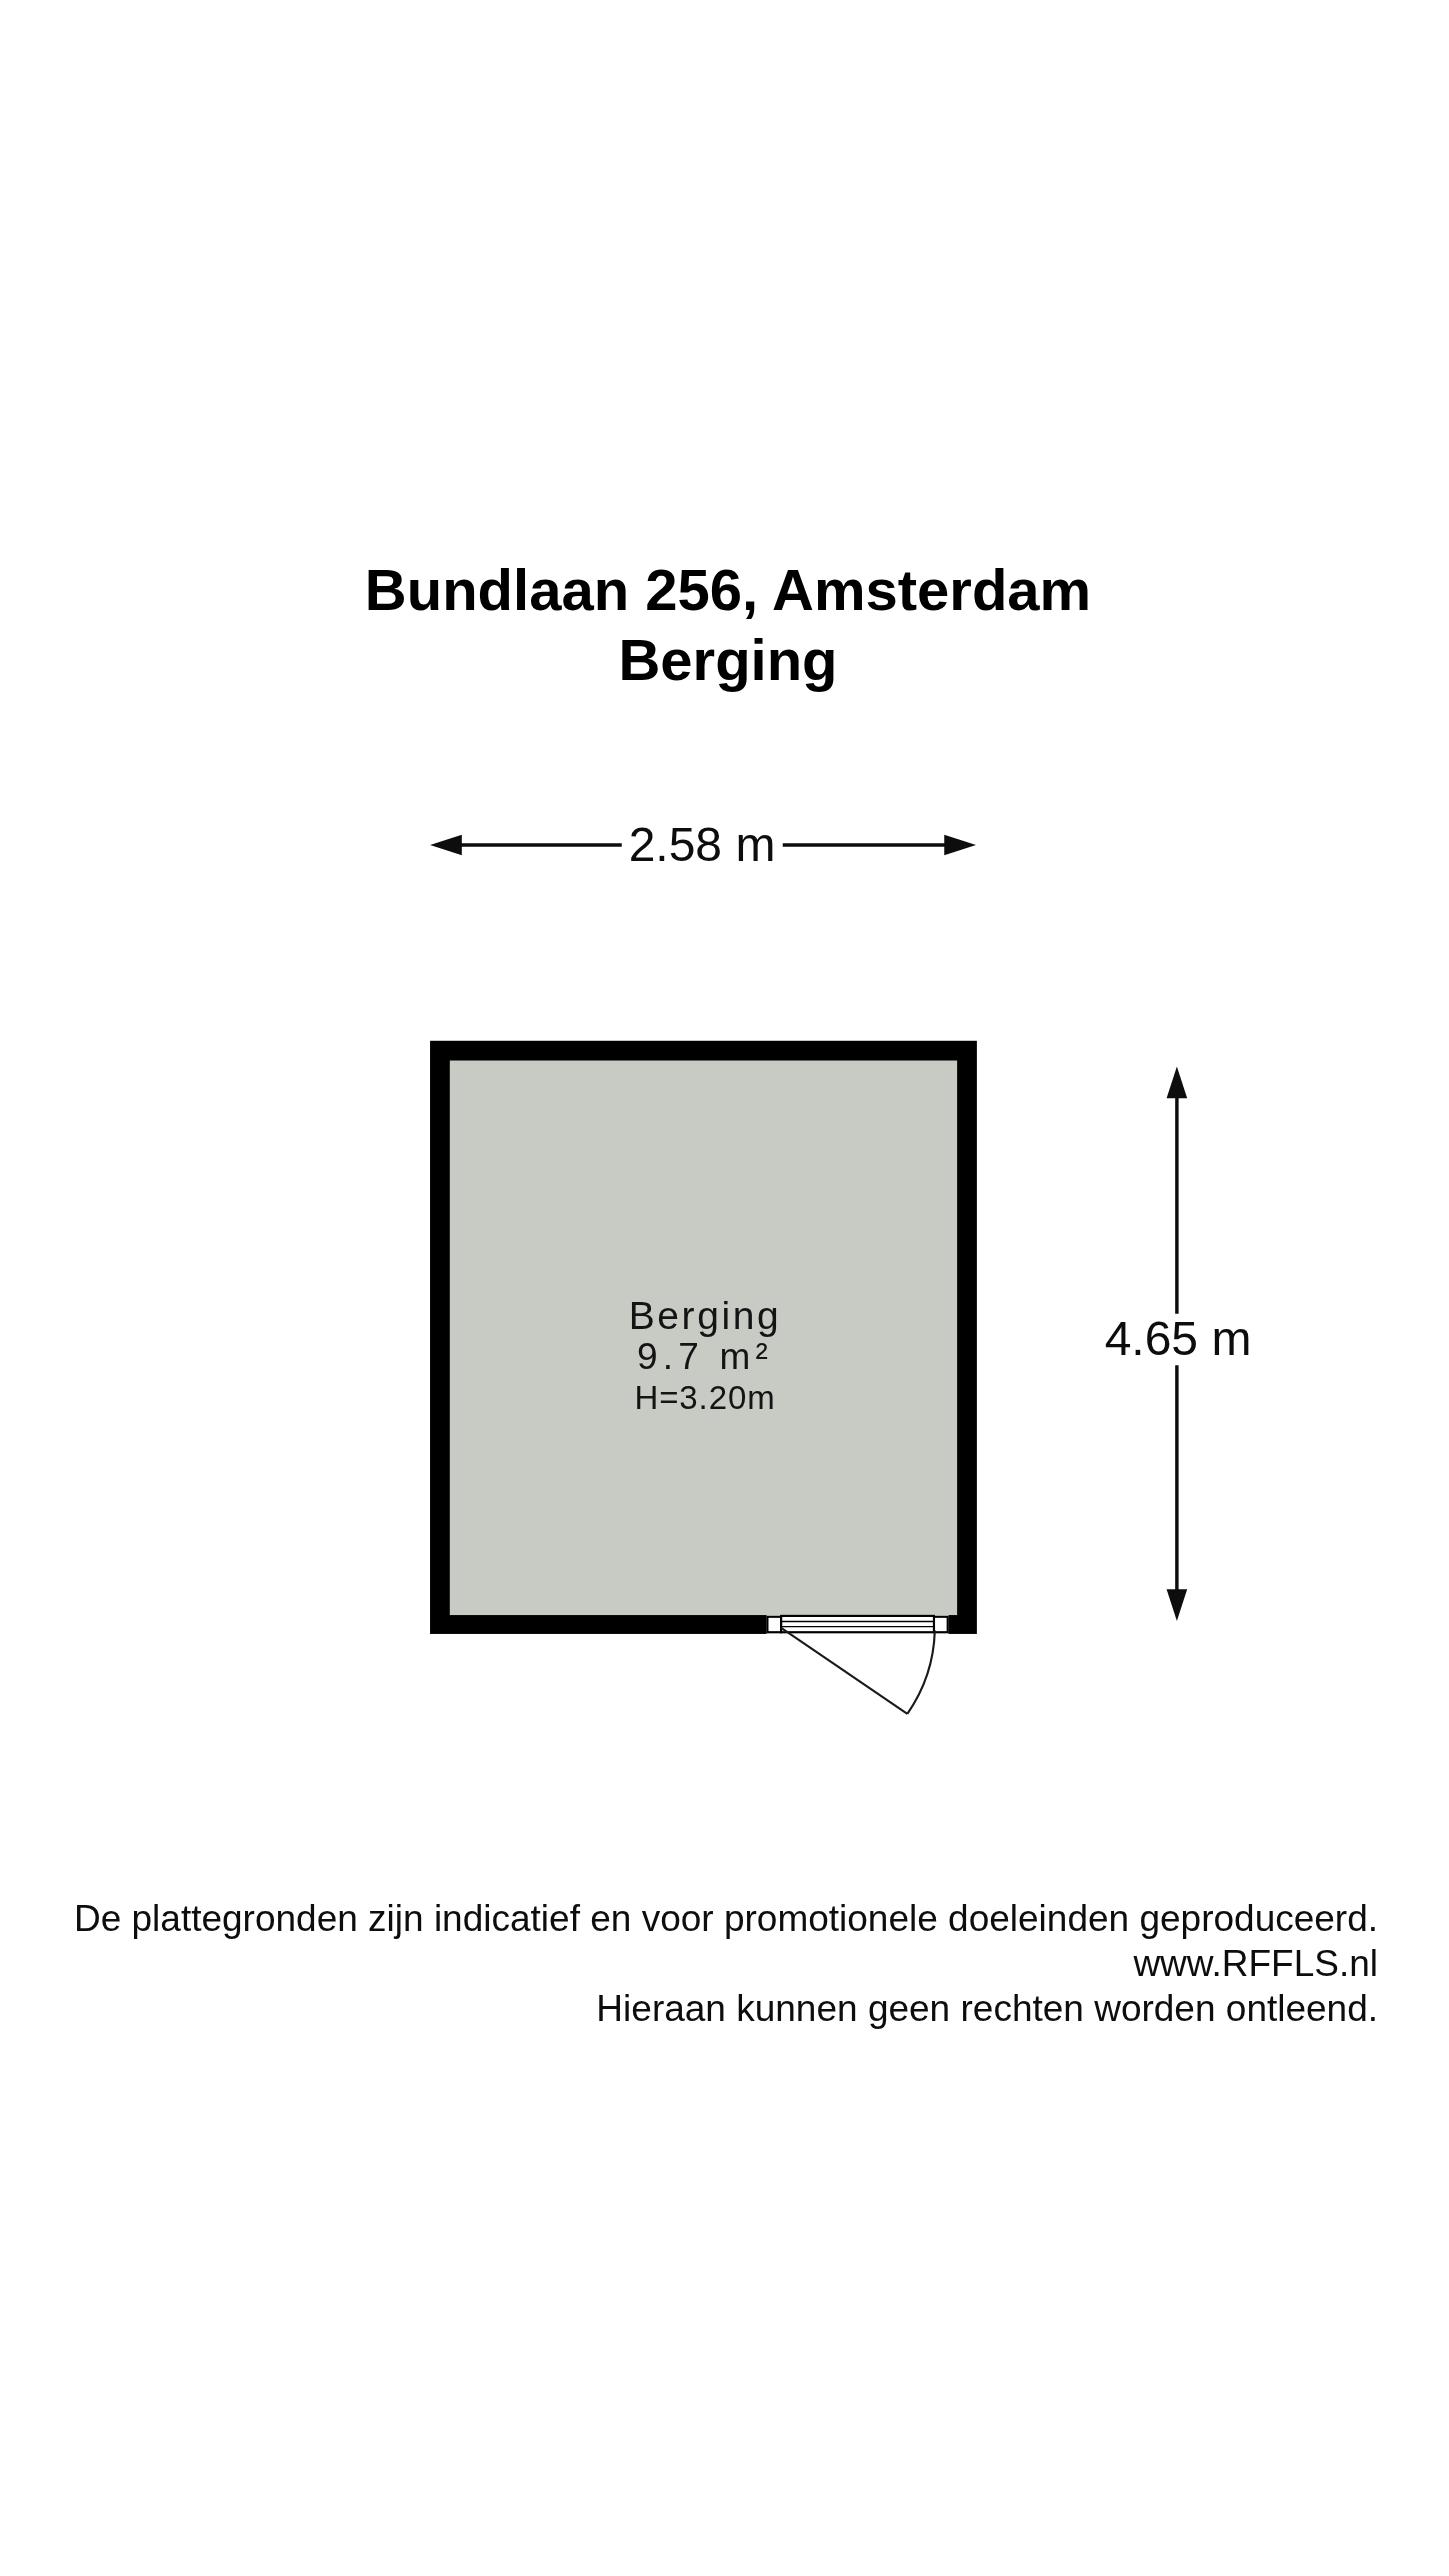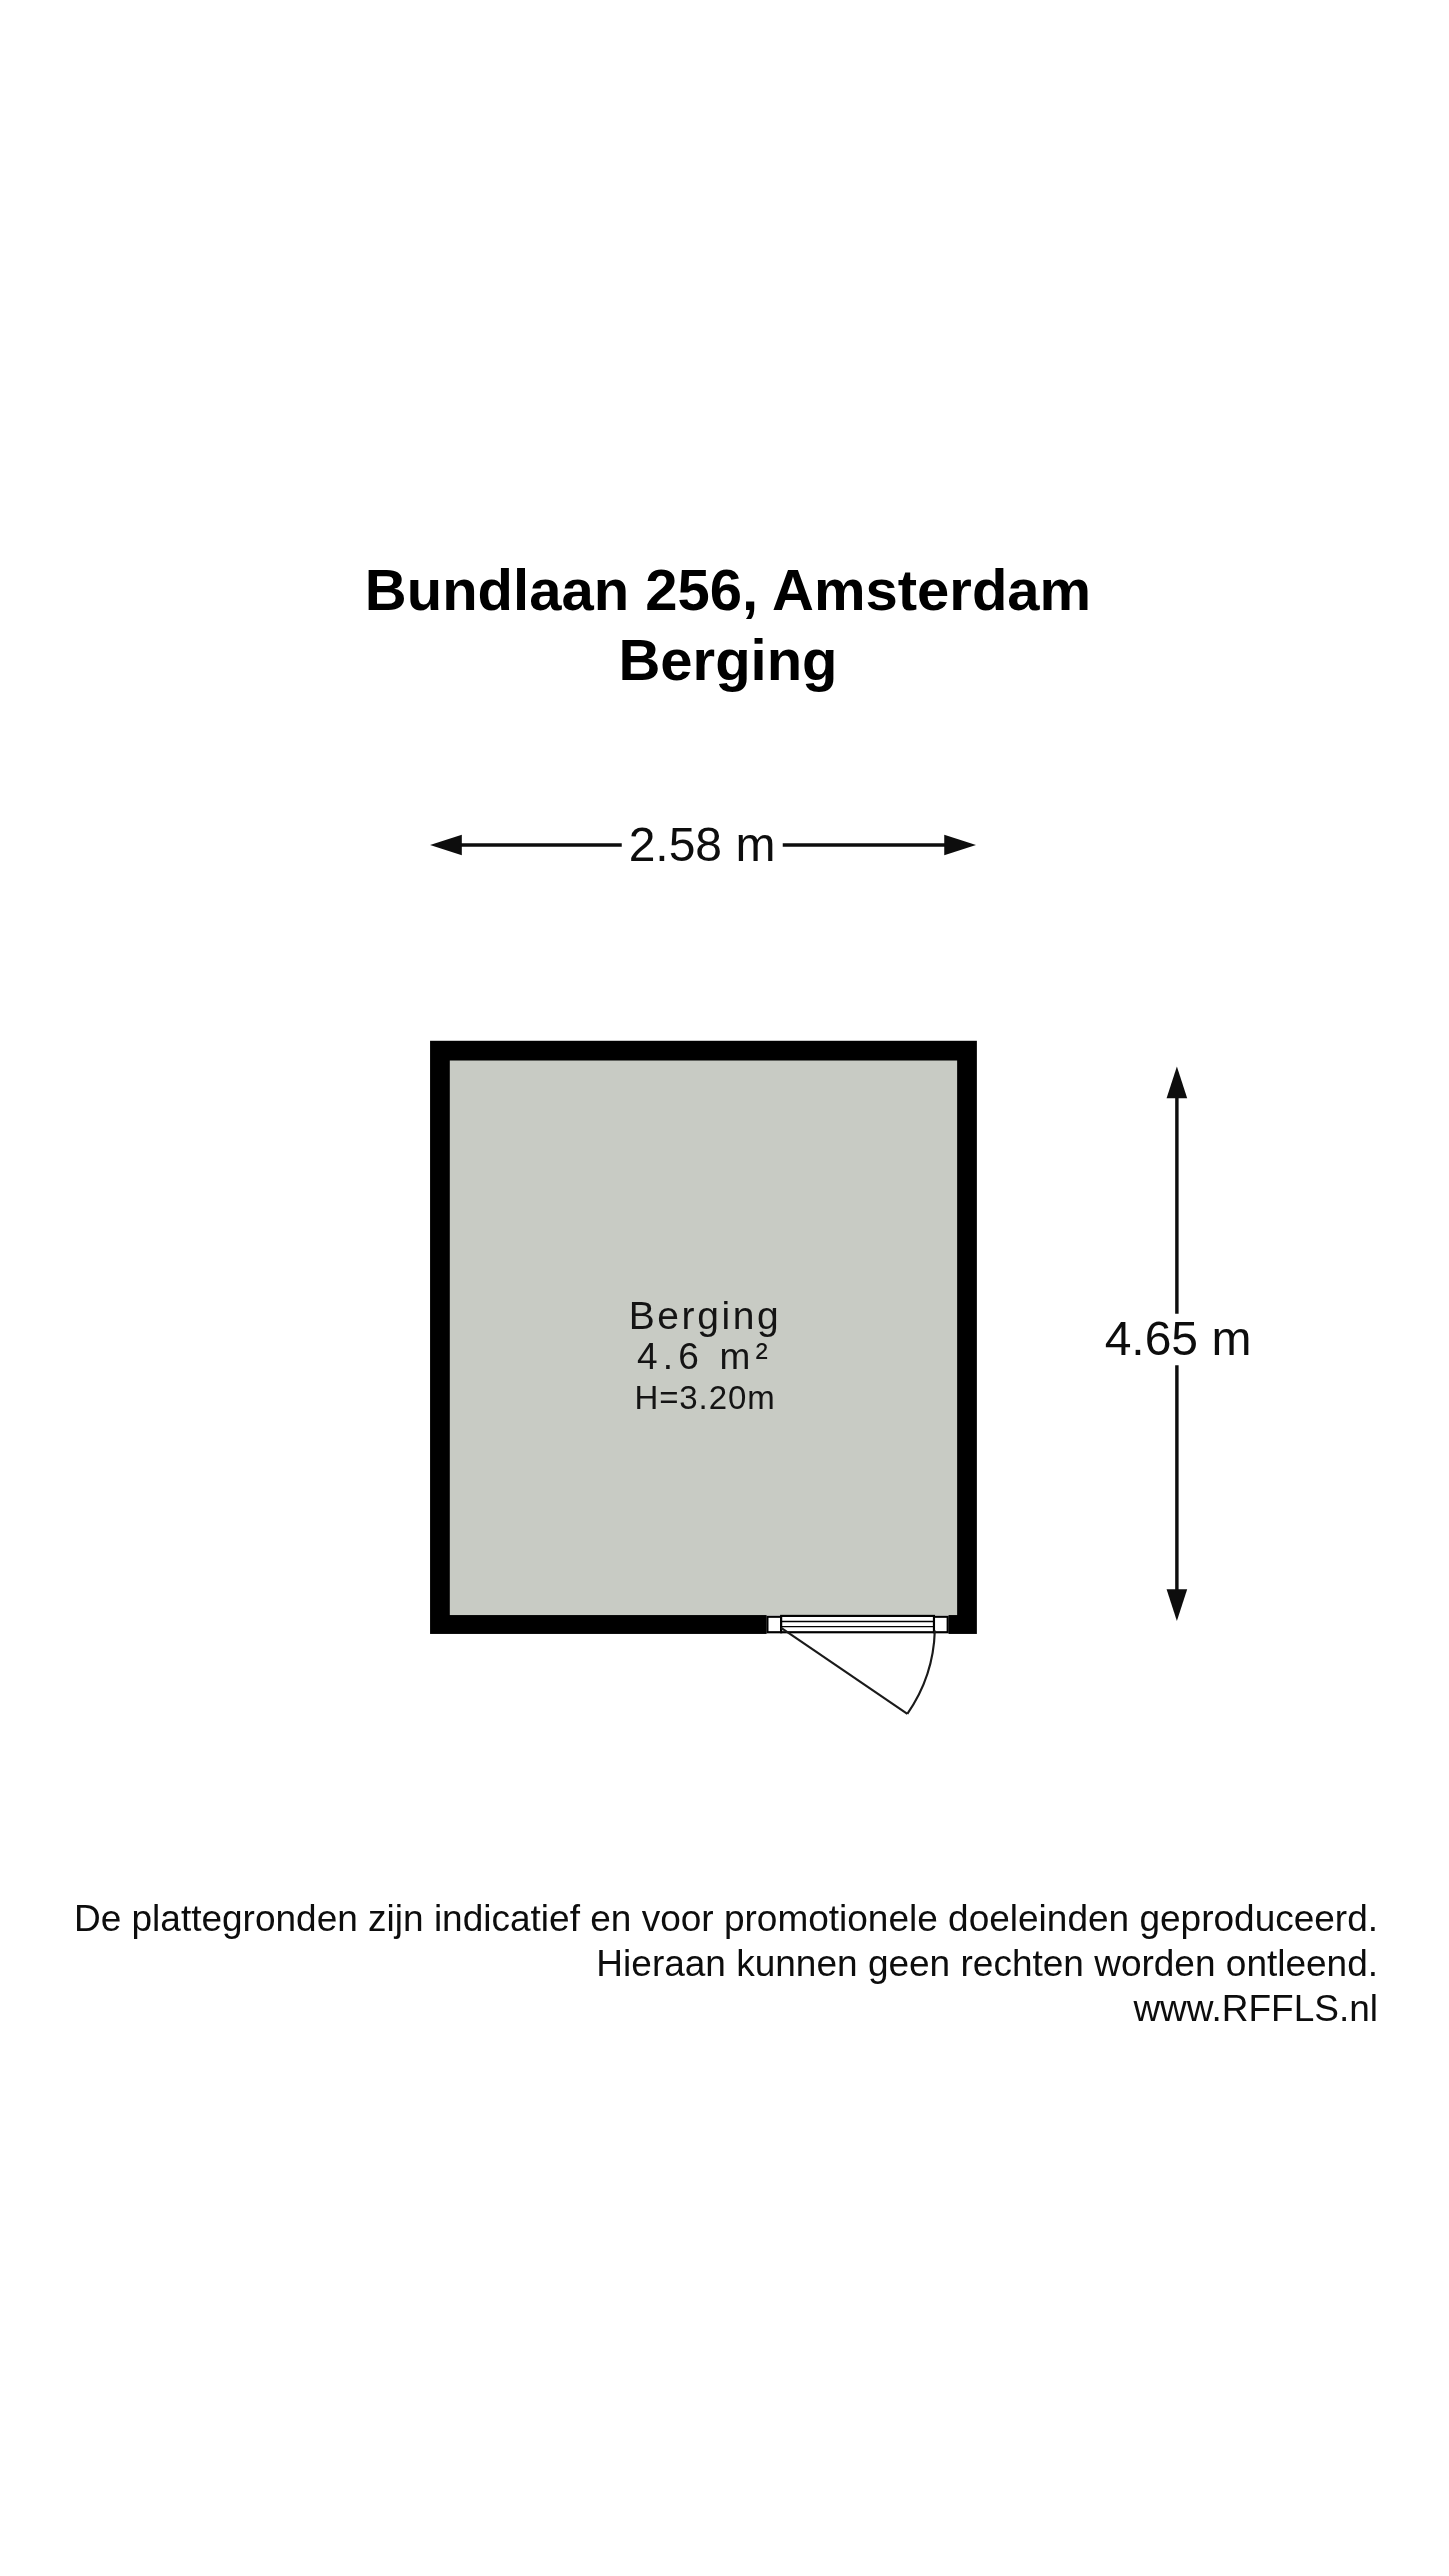--- a/index.html
+++ b/index.html
@@ -106,24 +106,24 @@
       <polygon points="1371,1242 1359,1279 1383,1279" stroke="none"></polygon>
       <polygon points="1371,1888 1359,1851 1383,1851" stroke="none"></polygon>
     </g>
   </svg>
 
   <div id="dim-width-label" class="abs centered dim-label">2.58 m</div>
   <div id="dim-height-label" class="abs centered dim-label">4.65 m</div>
 
   <div id="room-labels" class="abs centered">
     <div id="room-name">Berging</div>
-    <div id="room-area">4.6 m²</div>
+    <div id="room-area">9.7 m²</div>
     <div id="room-height">H=3.20m</div>
   </div>
 
   <div id="footer" class="abs centered">
     <div>De plattegronden zijn indicatief en voor promotionele doeleinden geproduceerd.</div>
+    <div>www.RFFLS.nl</div>
     <div>Hieraan kunnen geen rechten worden ontleend.</div>
-    <div>www.RFFLS.nl</div>
   </div>
 
 </div>
 
 
 </body></html>

